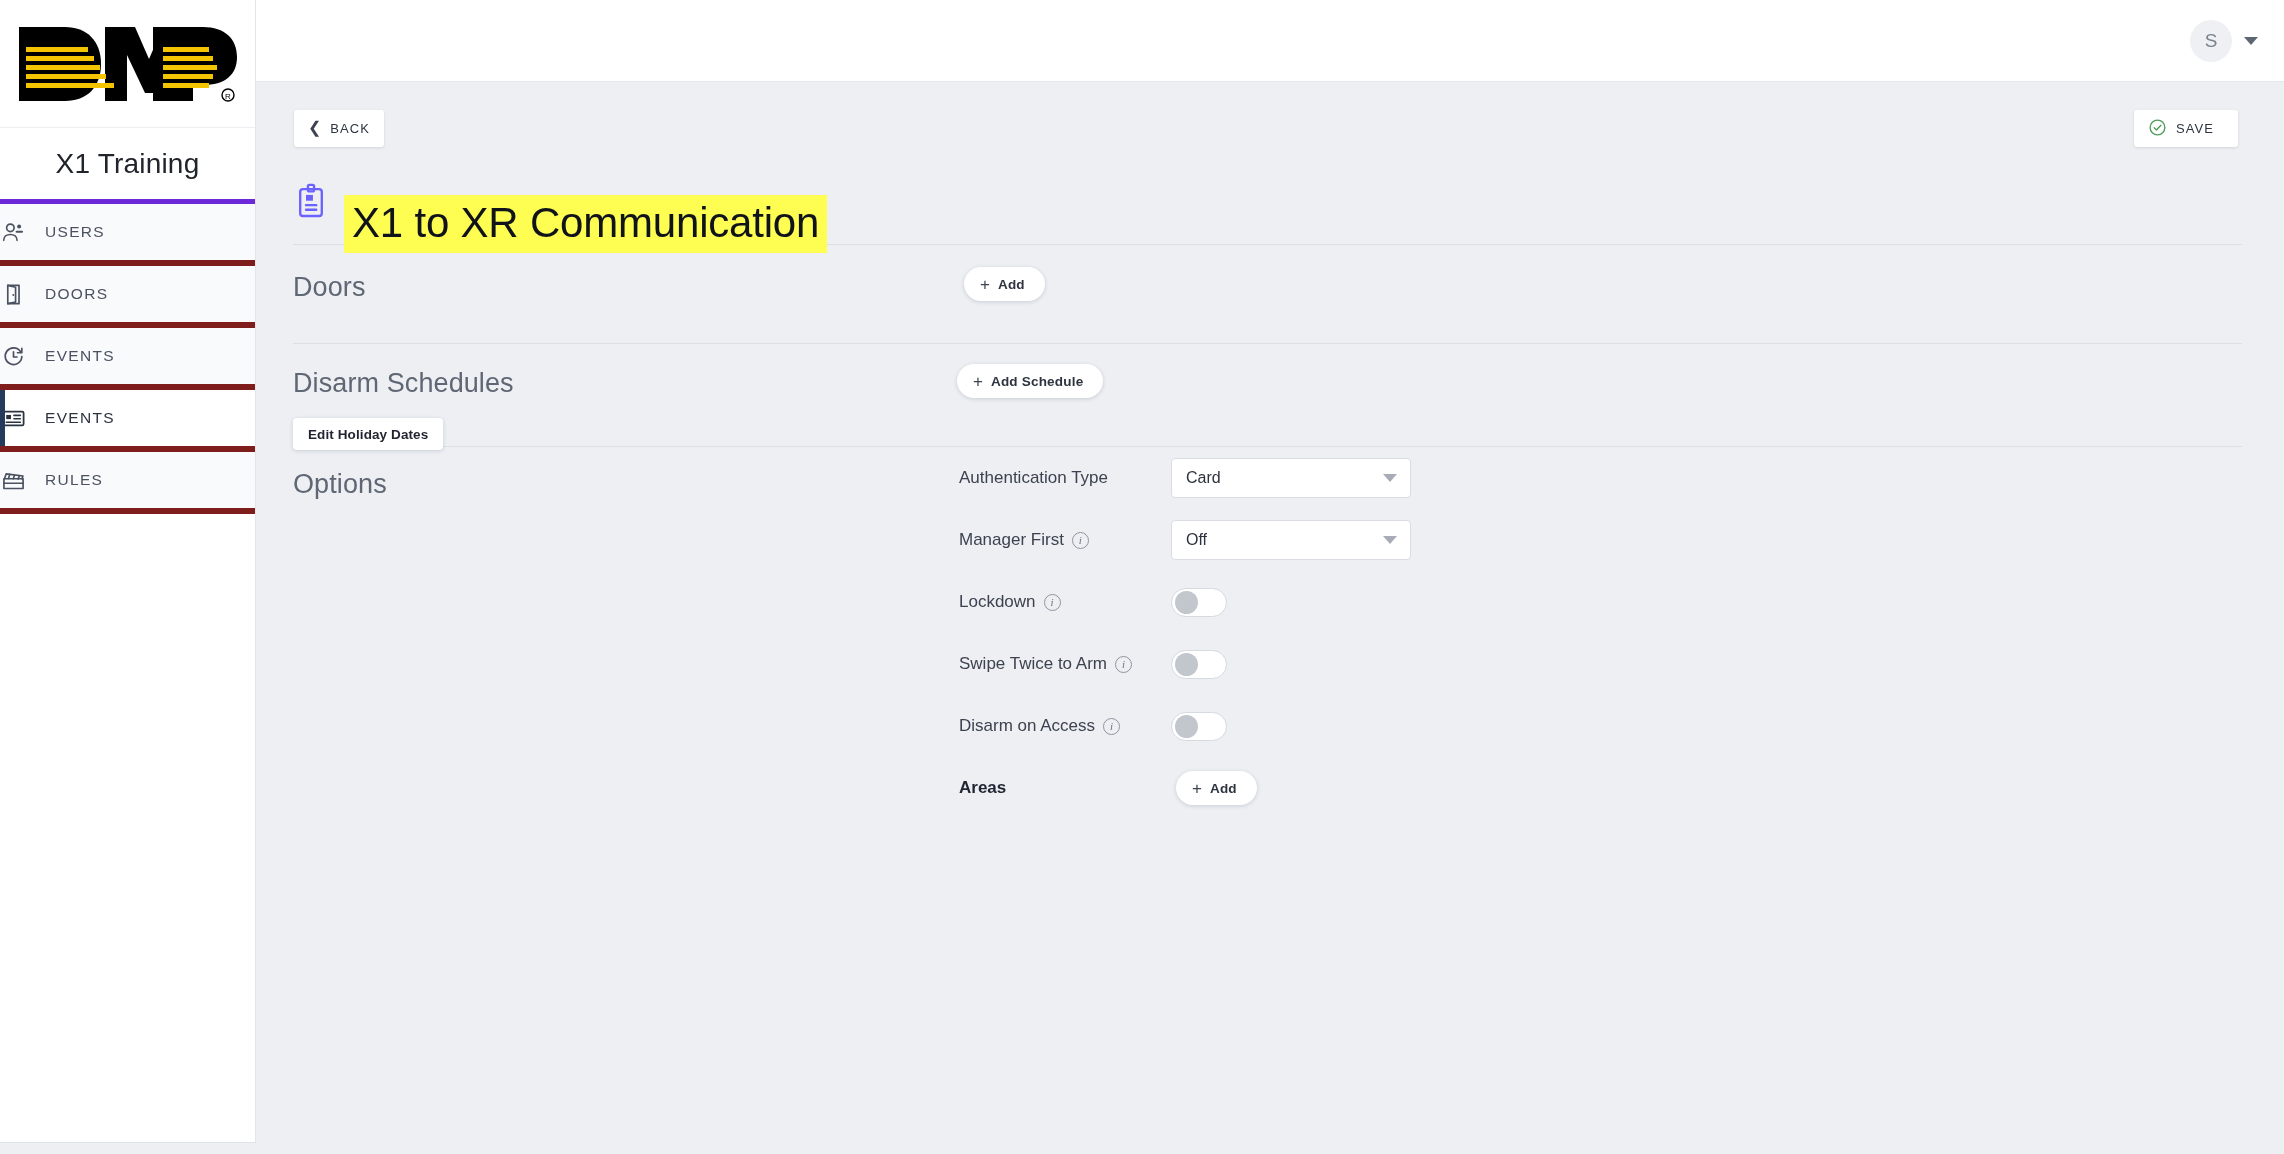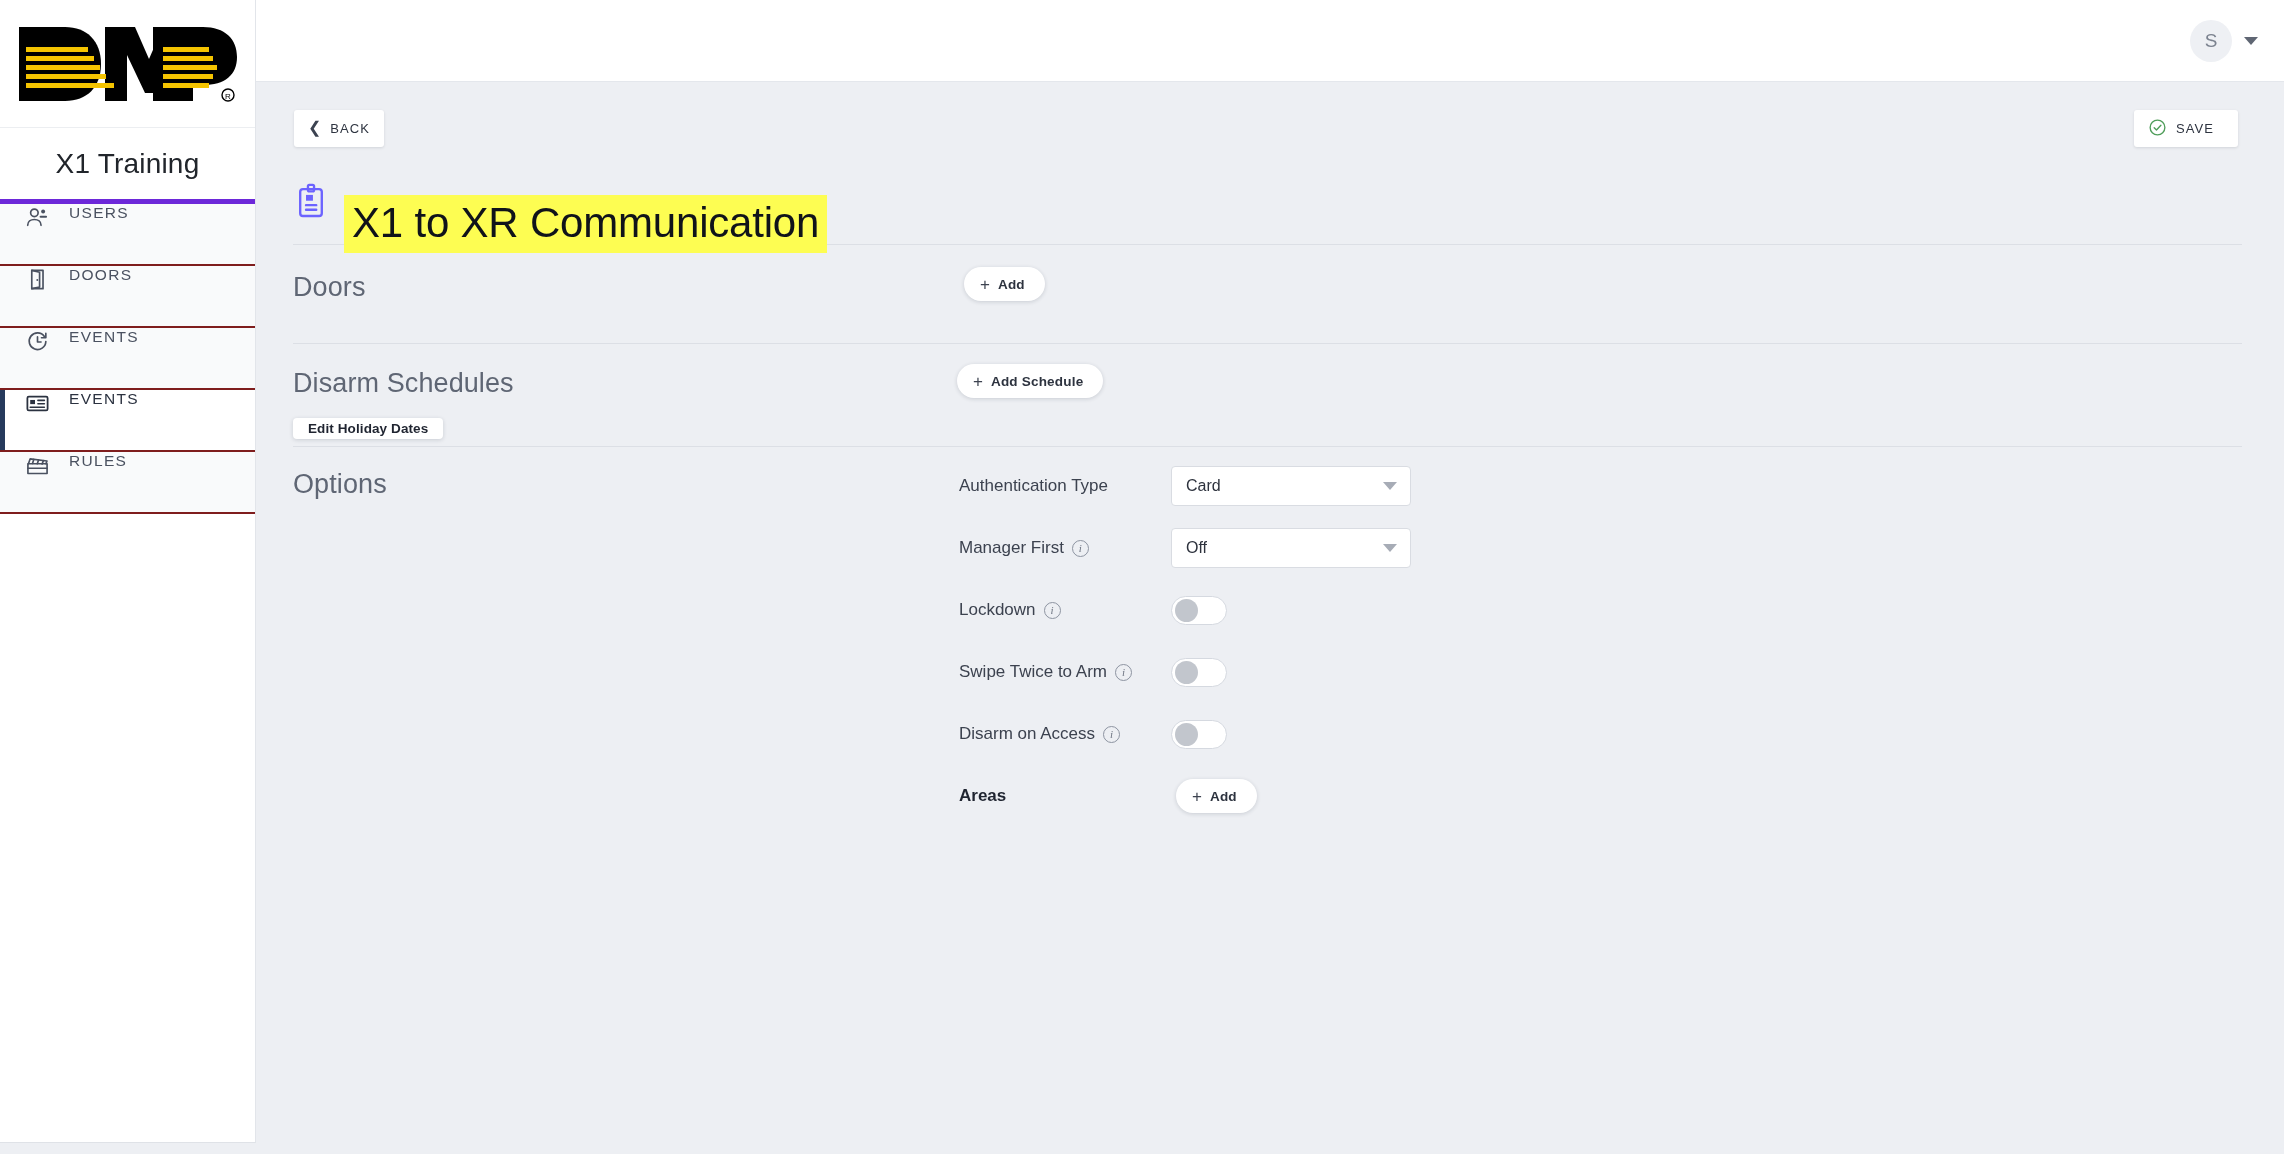--- a/index.html
+++ b/index.html
@@ -43,22 +43,22 @@
     font-weight: 400;
     color: #21252b;
     letter-spacing: 0.2px;
     border-bottom: 5px solid #6d28d9;
   }
 
   .nav-item {
     position: relative;
     height: 62px;
     display: flex;
-    padding-left: 24px;
-    border-bottom: 2px solid #7f1d1d;
+    align-items: center;
+    border-bottom: 6px solid #7f1d1d;
     background: #f9fafb;
     cursor: pointer;
   }
   .nav-item.active {
     background: #ffffff;
   }
   .nav-item.active::before {
     content: "";
     position: absolute;
     left: 0; top: 0; bottom: 0;
@@ -237,21 +237,21 @@
     font-size: 13.5px;
     font-weight: 700;
     color: #2d333f;
     letter-spacing: 0.2px;
   }
 
   .btn-holiday {
     background: #ffffff;
     border: none;
     border-radius: 4px;
-    height: 21px;
+    height: 32px;
     padding: 0 15px;
     box-shadow: 0 1px 4px rgba(20,30,50,.16);
     font-size: 13.5px;
     font-weight: 700;
     color: #1f2430;
     letter-spacing: 0.1px;
     cursor: pointer;
     font-family: inherit;
   }
 
@@ -264,21 +264,21 @@
   #sec-sched .section-title { position: absolute; left: 37px; top: 24px; }
   #sec-sched .pill-add { position: absolute; left: 701px; top: 20px; }
   #sec-sched .btn-holiday { position: absolute; left: 37px; top: 74px; }
 
   #sec-options { height: 560px; }
   #sec-options .section-title { position: absolute; left: 37px; top: 22px; }
 
   .opt-grid {
     position: absolute;
     left: 703px;
-    top: 8px;
+    top: 0;
     width: 1100px;
   }
   .opt-row {
     display: flex;
     align-items: center;
     height: 62px;
   }
   .opt-label {
     width: 212px;
     flex: 0 0 212px;

